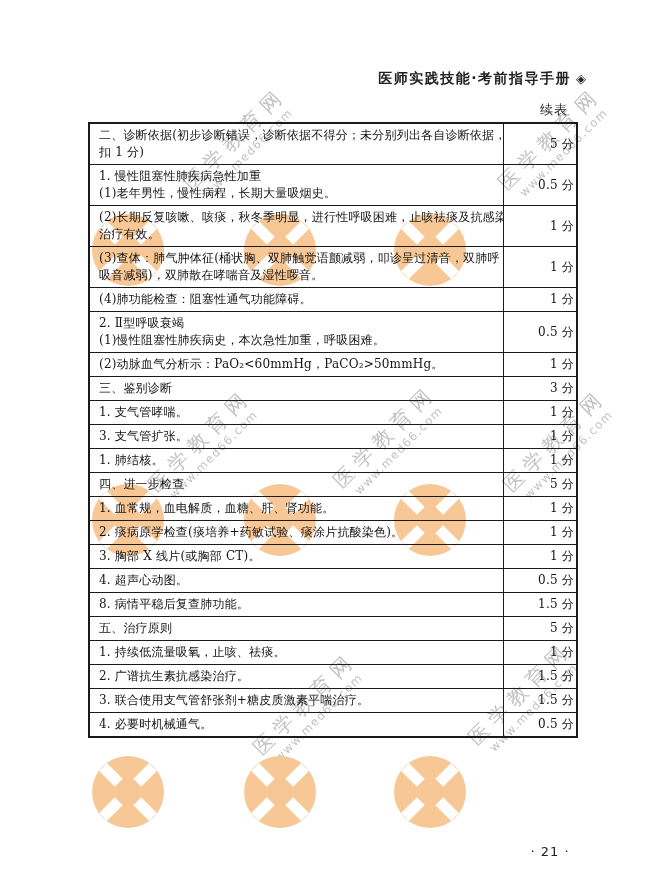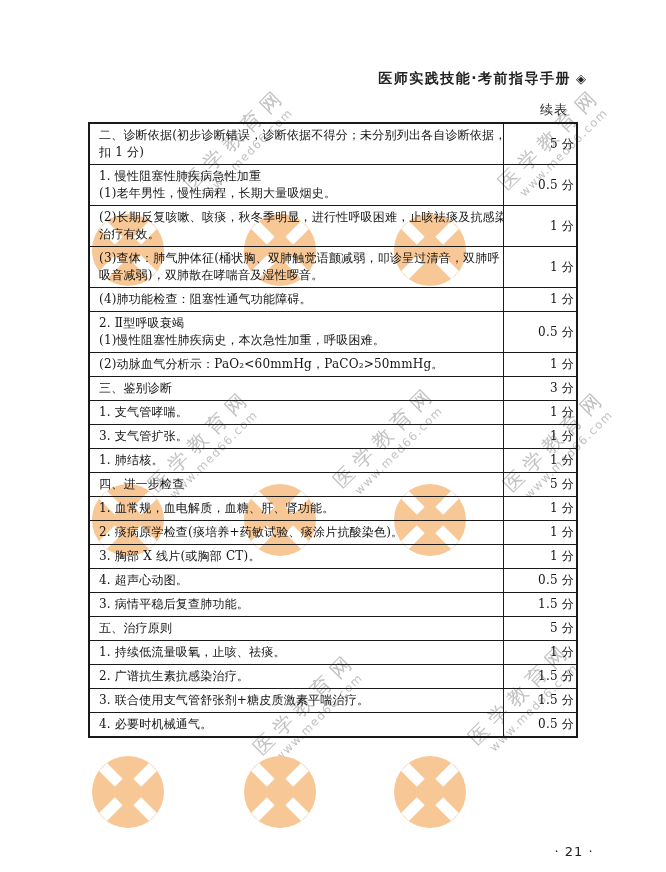--- a/index.html
+++ b/index.html
@@ -37,21 +37,21 @@
   table.score-table{border:2px solid #1a1a1a;}
   table.score-table td{
     border:1px solid #1a1a1a;
     font-size:12px;line-height:17px;letter-spacing:0.2px;
     color:#141414;background:transparent;
   }
   td.criteria-cell{padding:3px 7px 3px 9px;overflow:hidden;}
   td.criteria-cell .line{white-space:nowrap;}
   td.score-cell{width:68px;text-align:right;padding:3px 2px;}
   .page-number{
-    position:absolute;left:548px;top:844px;width:52px;text-align:center;
+    position:absolute;left:524px;top:844px;width:52px;text-align:center;
     font-family:"DejaVu Sans","Liberation Sans",sans-serif;
     font-size:13px;color:#222;letter-spacing:1px;
   }
 </style>
 </head>
 <body>
 
 <div class="wm-layer">
     <div class="wm-text" style="left: 150px; top: 124px; width: 180px; color: rgb(194, 194, 194);">
       <div class="wm-cn">医学教育网</div>
@@ -261,21 +261,21 @@
           <td class="score-cell">1 分</td>
         </tr>
         <tr>
           <td class="criteria-cell">
             <div class="line">4. 超声心动图。</div>
           </td>
           <td class="score-cell">0.5 分</td>
         </tr>
         <tr>
           <td class="criteria-cell">
-            <div class="line">3. 病情平稳后复查肺功能。</div>
+            <div class="line">8. 病情平稳后复查肺功能。</div>
           </td>
           <td class="score-cell">1.5 分</td>
         </tr>
         <tr>
           <td class="criteria-cell">
             <div class="line">五、治疗原则</div>
           </td>
           <td class="score-cell">5 分</td>
         </tr>
         <tr>

